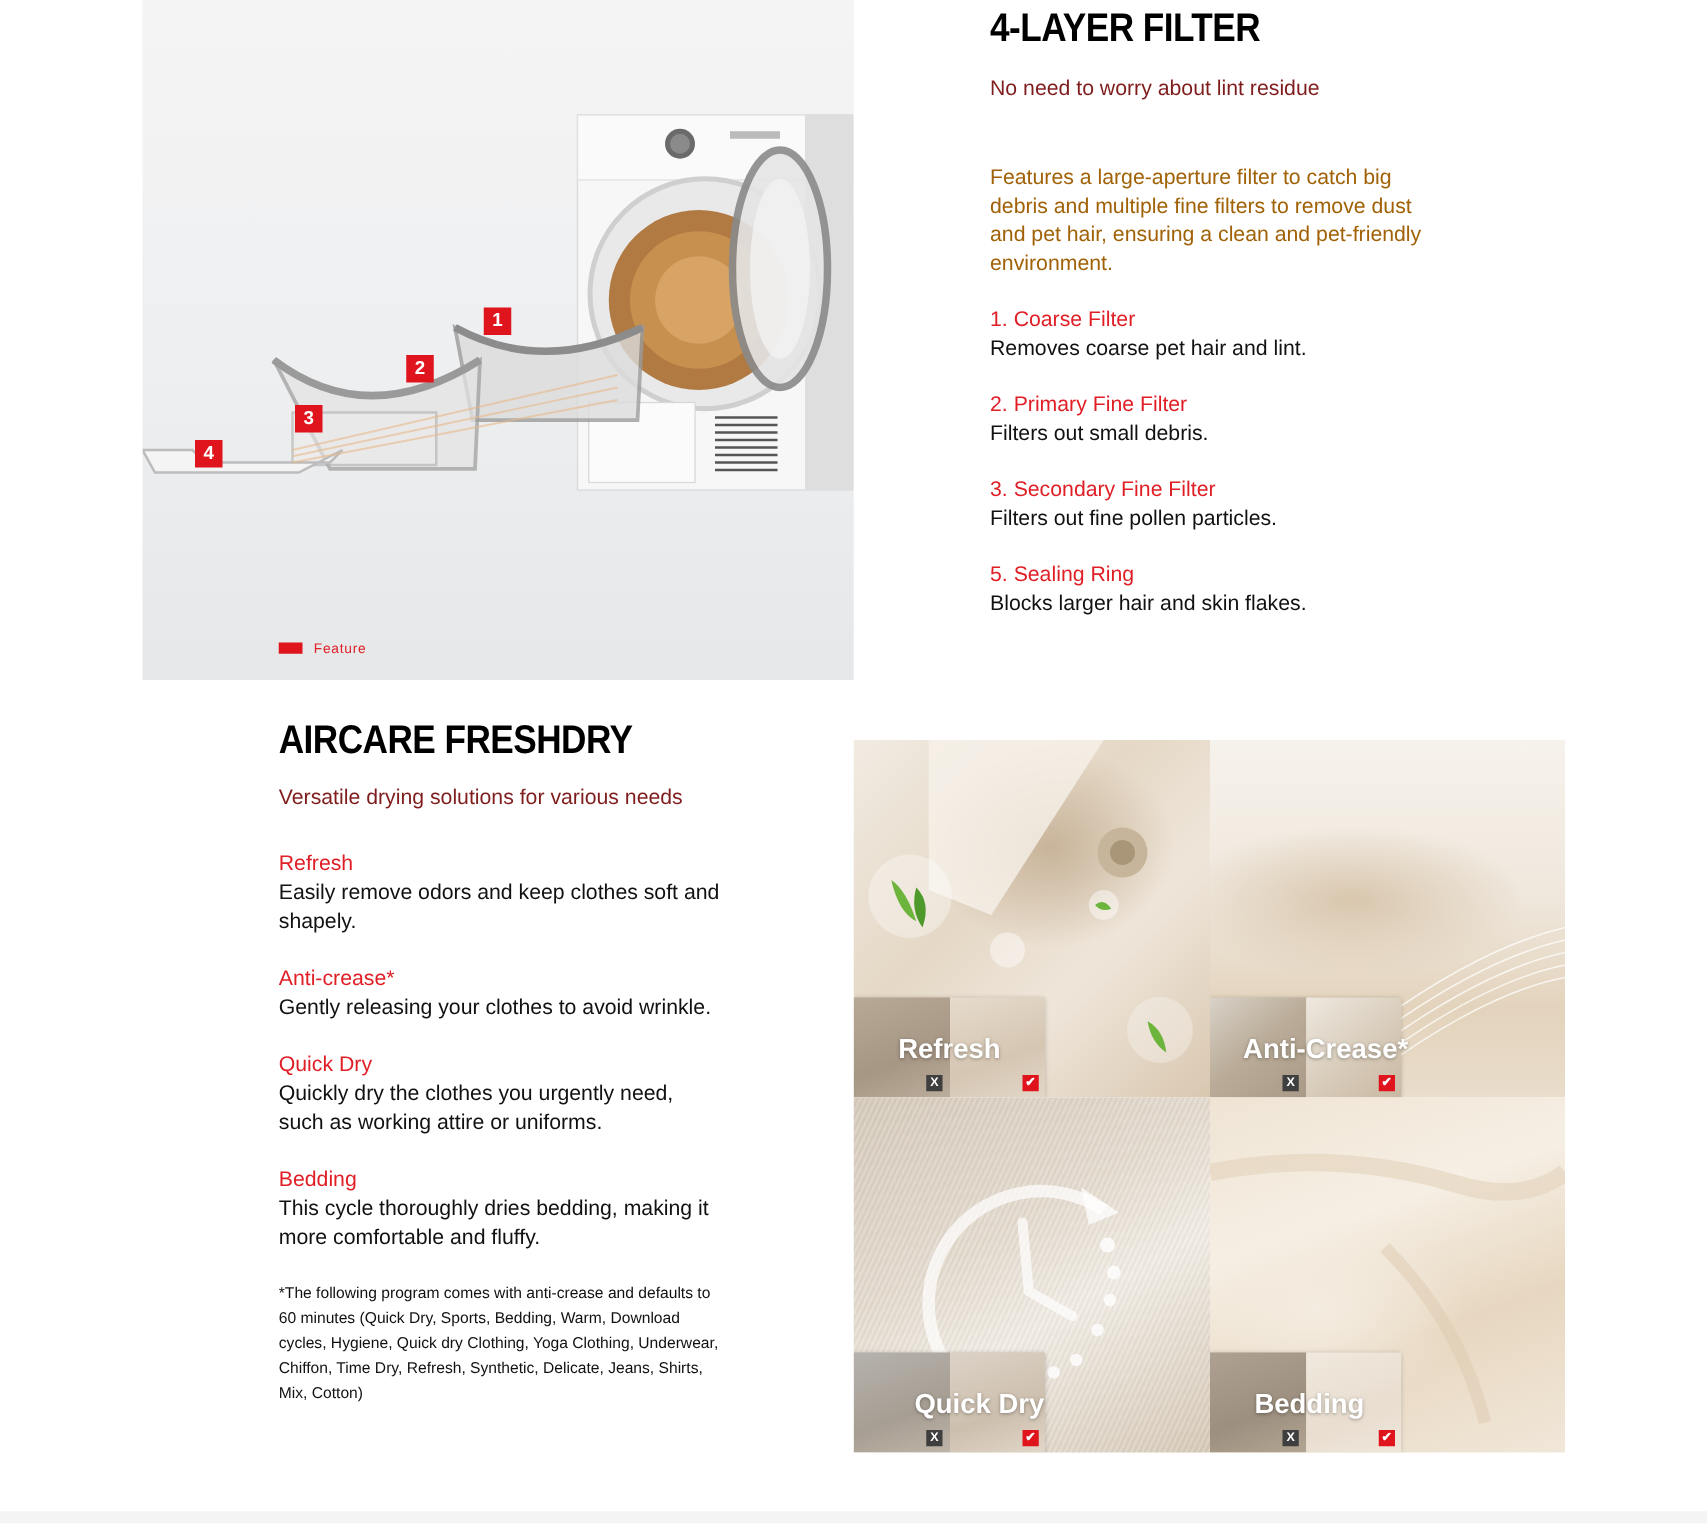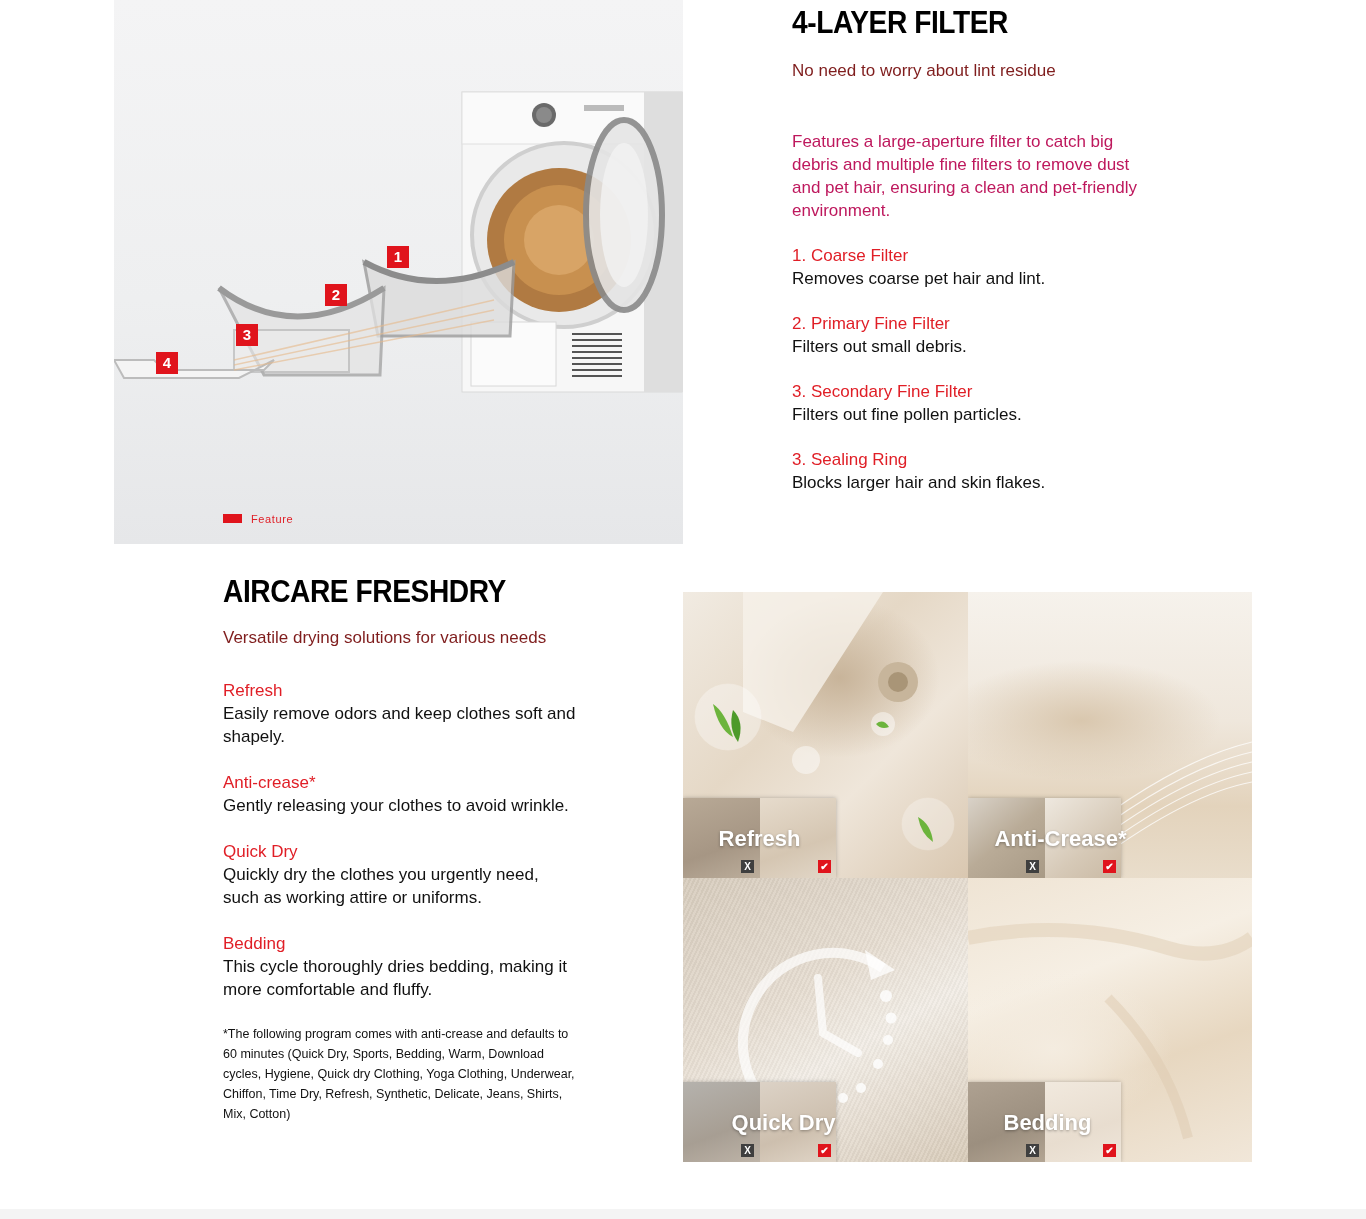--- a/index.html
+++ b/index.html
@@ -20,21 +20,21 @@
 
   .filter-text { position: absolute; left: 792px; top: 0; width: 360px; }
   .h-title {
     font-family: "Liberation Sans", sans-serif; font-weight: bold;
     font-size: 32px; letter-spacing: -0.5px; color: #000;
     transform: scaleX(0.88); transform-origin: left center; white-space: nowrap;
   }
   .filter-text .h-title { margin-top: 3px; line-height: 38px; }
   .h-sub { font-size: 17px; line-height: 52px; color: #7f1d1d; font-weight: normal; }
   .filter-text .h-sub { margin-top: 4px; width: 340px; }
-  .p-body { font-size: 17px; line-height: 23px; color: #be185d; }
+  .p-body { font-size: 17px; line-height: 23px; color: #a16207; }
   .filter-text .intro { margin-top: 33px; width: 350px; }
   .item-title { font-size: 17px; line-height: 23px; color: #e01e26; }
   .item-desc { font-size: 17px; line-height: 23px; color: #111; }
   .filter-list .item { margin-top: 22px; }
   .filter-list .item:first-child { margin-top: 22px; }
 
   
   .feature-tag { position: absolute; left: 223px; top: 512px; height: 14px; display: flex; align-items: center; }
   .feature-tag .bar { width: 19px; height: 9px; background: #e0141c; margin-top: -1px; }
   .feature-tag .label { margin-left: 9px; font-size: 11px; color: #e01e26; letter-spacing: 0.6px; }
@@ -166,21 +166,21 @@
     </div>
     <div class="item">
       <div class="item-title">2. Primary Fine Filter</div>
       <div class="item-desc">Filters out small debris.</div>
     </div>
     <div class="item">
       <div class="item-title">3. Secondary Fine Filter</div>
       <div class="item-desc">Filters out fine pollen particles.</div>
     </div>
     <div class="item">
-      <div class="item-title">3. Sealing Ring</div>
+      <div class="item-title">5. Sealing Ring</div>
       <div class="item-desc">Blocks larger hair and skin flakes.</div>
     </div>
   </div>
 </div>
 
 <div class="feature-tag">
   <span class="bar"></span>
   <span class="label">Feature</span>
 </div>
 

